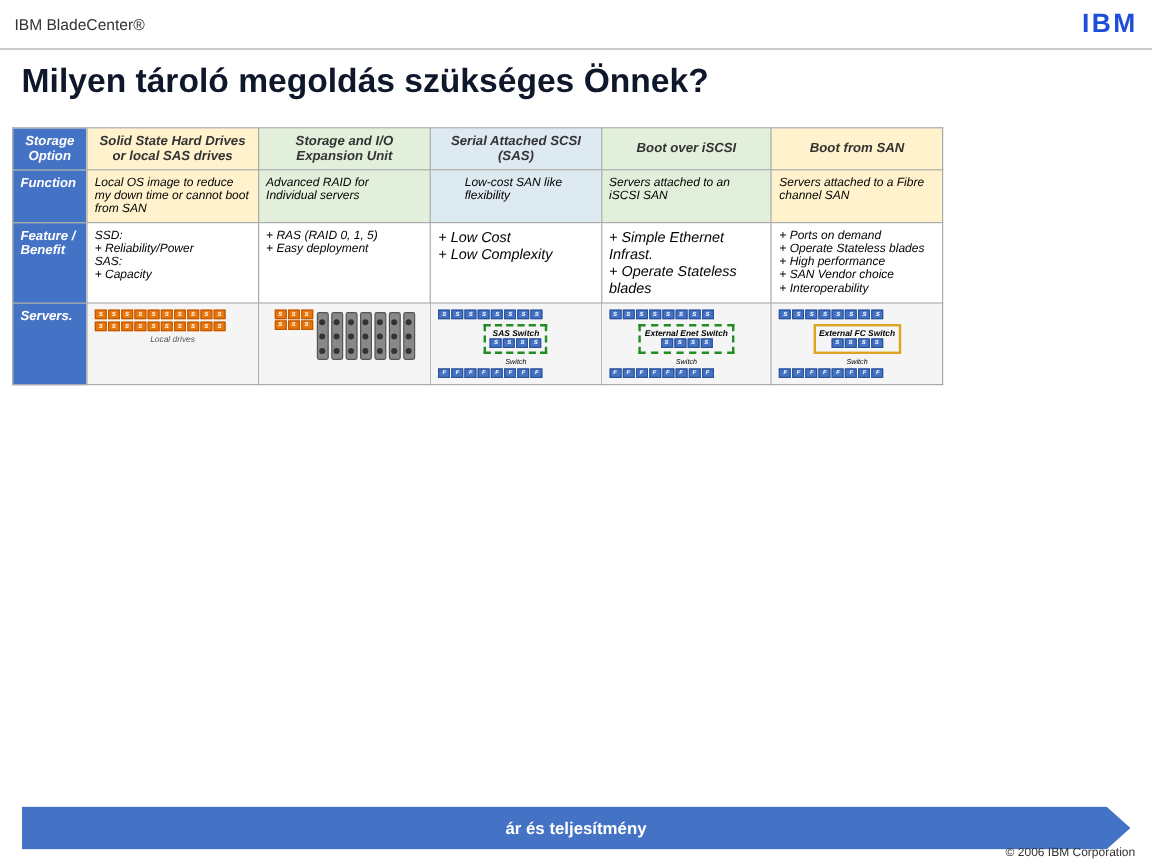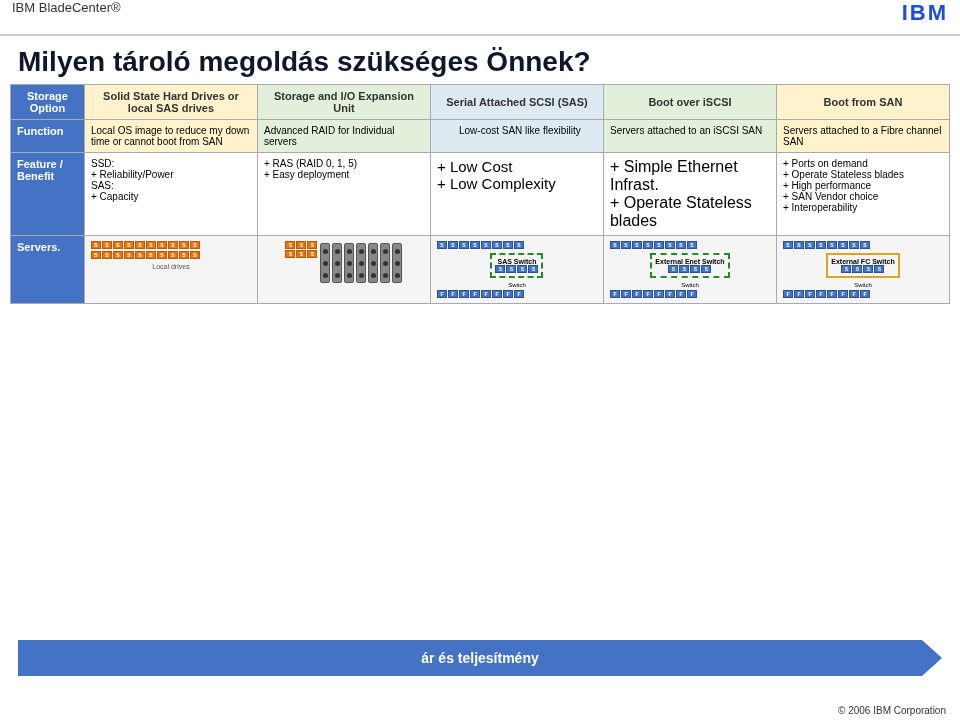--- a/index.html
+++ b/index.html
@@ -10,23 +10,23 @@
       height: 720px;
       overflow: hidden;
       position: relative;
     }
 
     
     .header {
       background: #fff;
       border-bottom: 2px solid #ccc;
       display: flex;
-      align-items: flex-start;
+      align-items: center;
       justify-content: space-between;
-      padding: 0 12px;
+      padding: 20px 12px;
       height: 36px;
     }
     .header-title {
       font-size: 13px;
       color: #333;
       font-weight: normal;
     }
     .ibm-logo {
       font-size: 22px;
       font-weight: bold;
@@ -40,24 +40,25 @@
       padding: 10px 18px 6px 18px;
     }
     .page-title h1 {
       font-size: 28px;
       color: #0f172a;
       font-weight: bold;
     }
 
     
     .main-table {
-      margin: 0 10px;
+      margin: 16px 10px;
       border-collapse: collapse;
-      width: 940px;
+      width: 776px;
       font-size: 10px;
+      font-style: italic;
     }
     .main-table td {
       border: 1px solid #aaa;
       padding: 5px 6px;
       vertical-align: top;
     }
     .main-table th {
       background: #4472C4;
       color: #fff;
       font-weight: bold;
@@ -91,21 +92,21 @@
       position: relative;
     }
 
     
     .bottom-area {
       display: flex;
       align-items: center;
       justify-content: flex-start;
       padding: 8px 18px 4px 18px;
       position: absolute;
-      bottom: 40px;
+      bottom: 8px;
       left: 0;
       right: 0;
     }
     .arrow-container {
       display: flex;
       align-items: center;
       flex: 1;
     }
     .arrow-shape {
       background: #4472C4;
@@ -227,23 +228,23 @@
     </tr>
 
     <tr>
       <td class="row-header">Feature /<br>Benefit</td>
       <td class="feature-cell" style="font-size:10px;white-space:pre-line;">SSD:
 + Reliability/Power
 SAS:
 + Capacity</td>
       <td class="feature-cell" style="font-size:10px;white-space:pre-line;">+ RAS (RAID 0, 1, 5)
 + Easy deployment</td>
-      <td class="feature-cell" style="font-size:15px;white-space:pre-line;">+ Low Cost
+      <td class="feature-cell" style="font-size:12px;white-space:pre-line;">+ Low Cost
 + Low Complexity</td>
-      <td class="feature-cell" style="font-size:16px;white-space:pre-line;">+ Simple Ethernet Infrast.
+      <td class="feature-cell" style="font-size:12px;white-space:pre-line;">+ Simple Ethernet Infrast.
 + Operate Stateless blades</td>
       <td class="feature-cell" style="font-size:10px;white-space:pre-line;">+ Ports on demand
 + Operate Stateless blades
 + High performance
 + SAN Vendor choice
 + Interoperability</td>
     </tr>
 
     <tr>
       <td class="row-header">Servers.</td>

